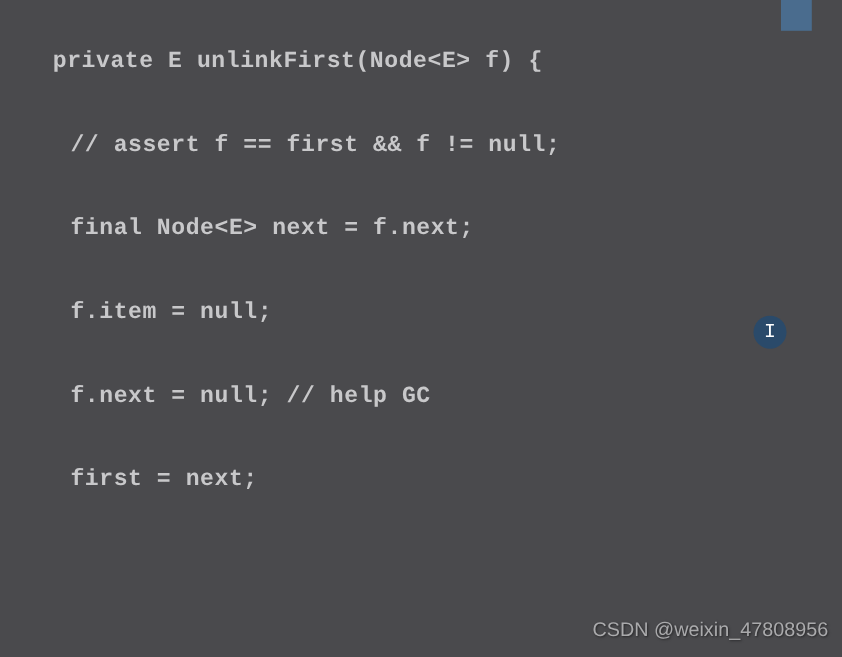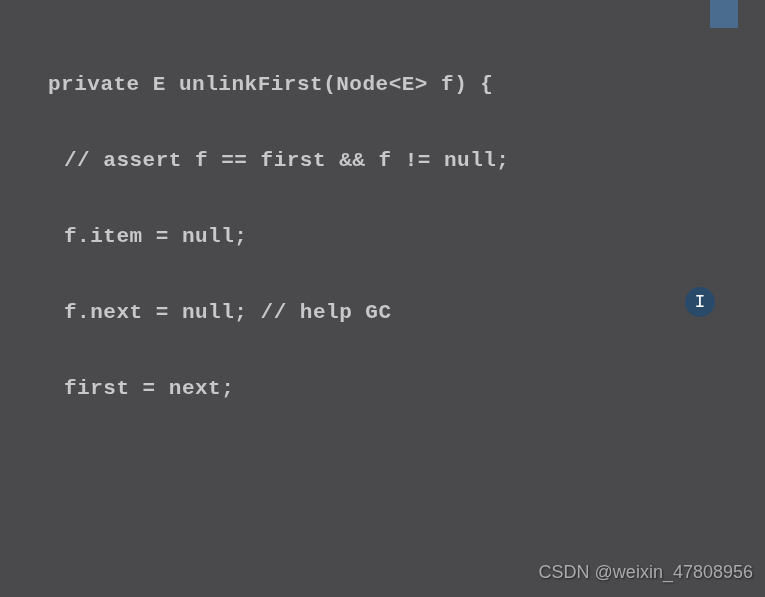--- a/index.html
+++ b/index.html
@@ -29,21 +29,20 @@
       white-space: pre;
     }
     .header-line {
       color: #b0b0b2;
       font-size: 21px;
       padding-left: 20px;
       line-height: 38px;
     }
     .code-line {
       padding-left: 48px;
-      margin-top: 28px;
     }
     .indent1 {
       padding-left: 64px;
     }
     .watermark {
       position: absolute;
       bottom: 14px;
       right: 12px;
       color: #aaaaac;
       font-size: 18px;
@@ -80,20 +79,21 @@
     }
   </style>
 </head>
 <body>
 
 <div class="selection-box"></div>
 
 <div class="code-container">
 <span class="line code-line">private E unlinkFirst(Node&lt;E&gt; f) {</span>
 <span class="line indent1">// assert f == first &amp;&amp; f != null;</span>
+<span class="line indent1">final Node&lt;E&gt; next = f.next;</span>
 <span class="line indent1">f.item = null;</span>
 <span class="line indent1">f.next = null; // help GC</span>
 <span class="line indent1">first = next;</span>
 
 
 
 
 
 
 

